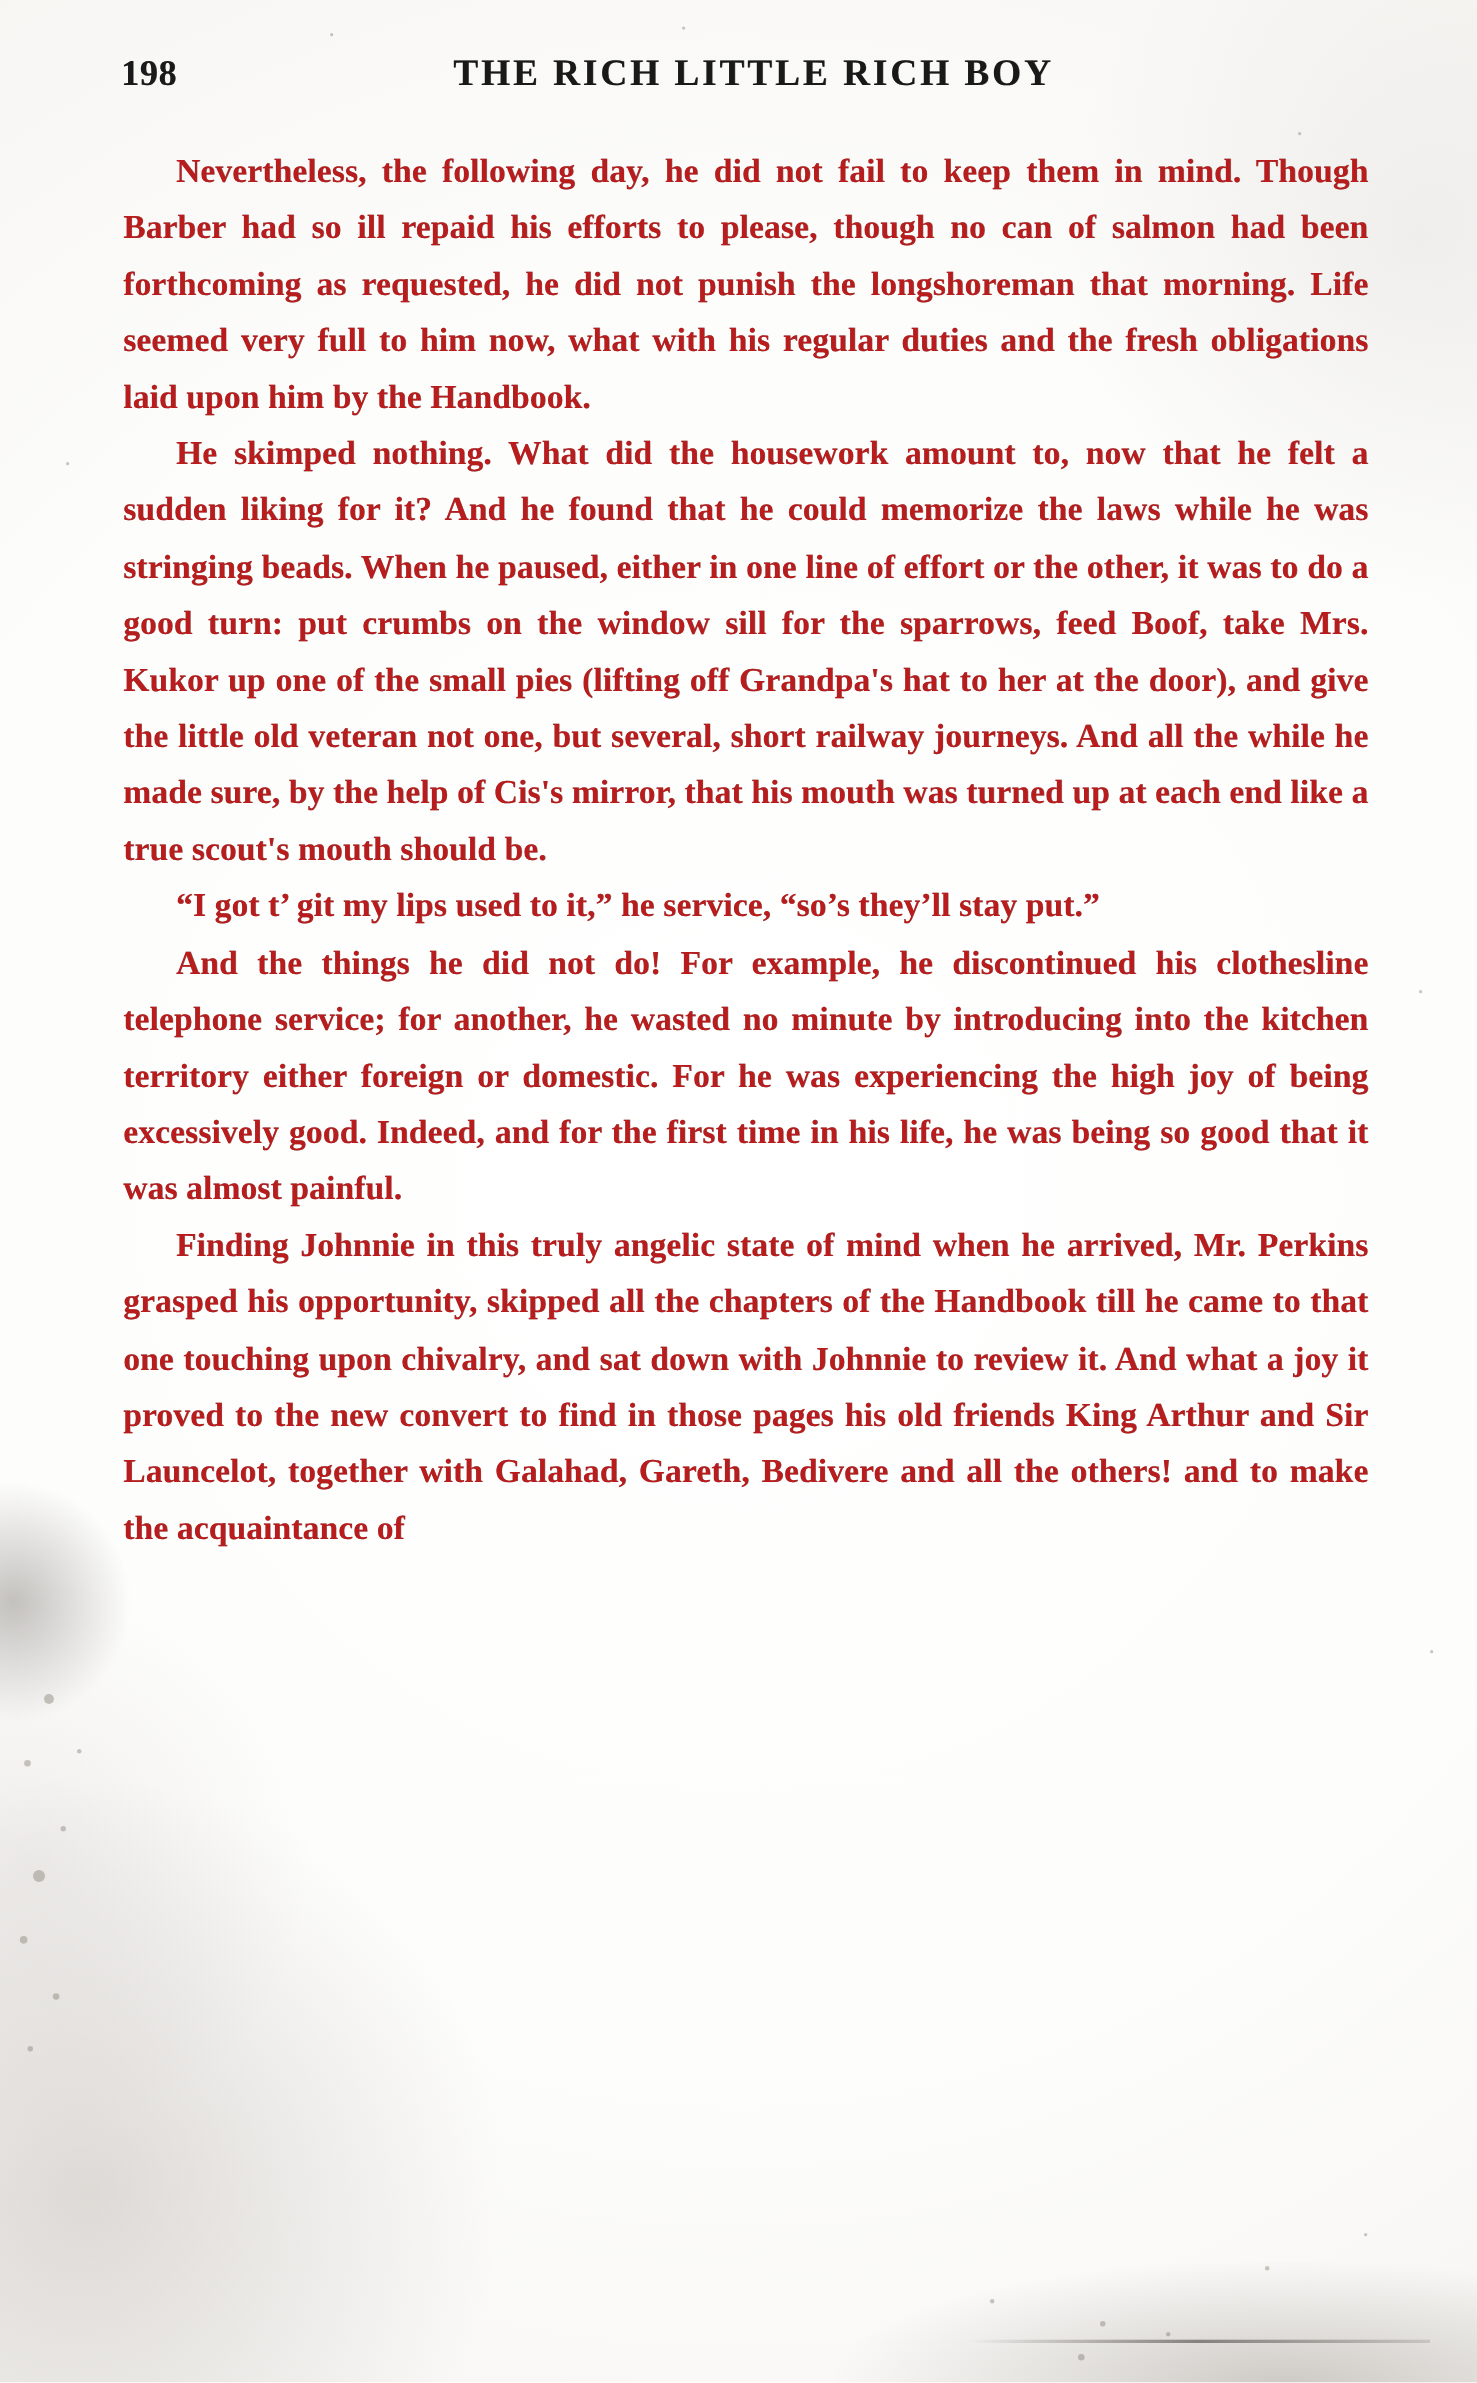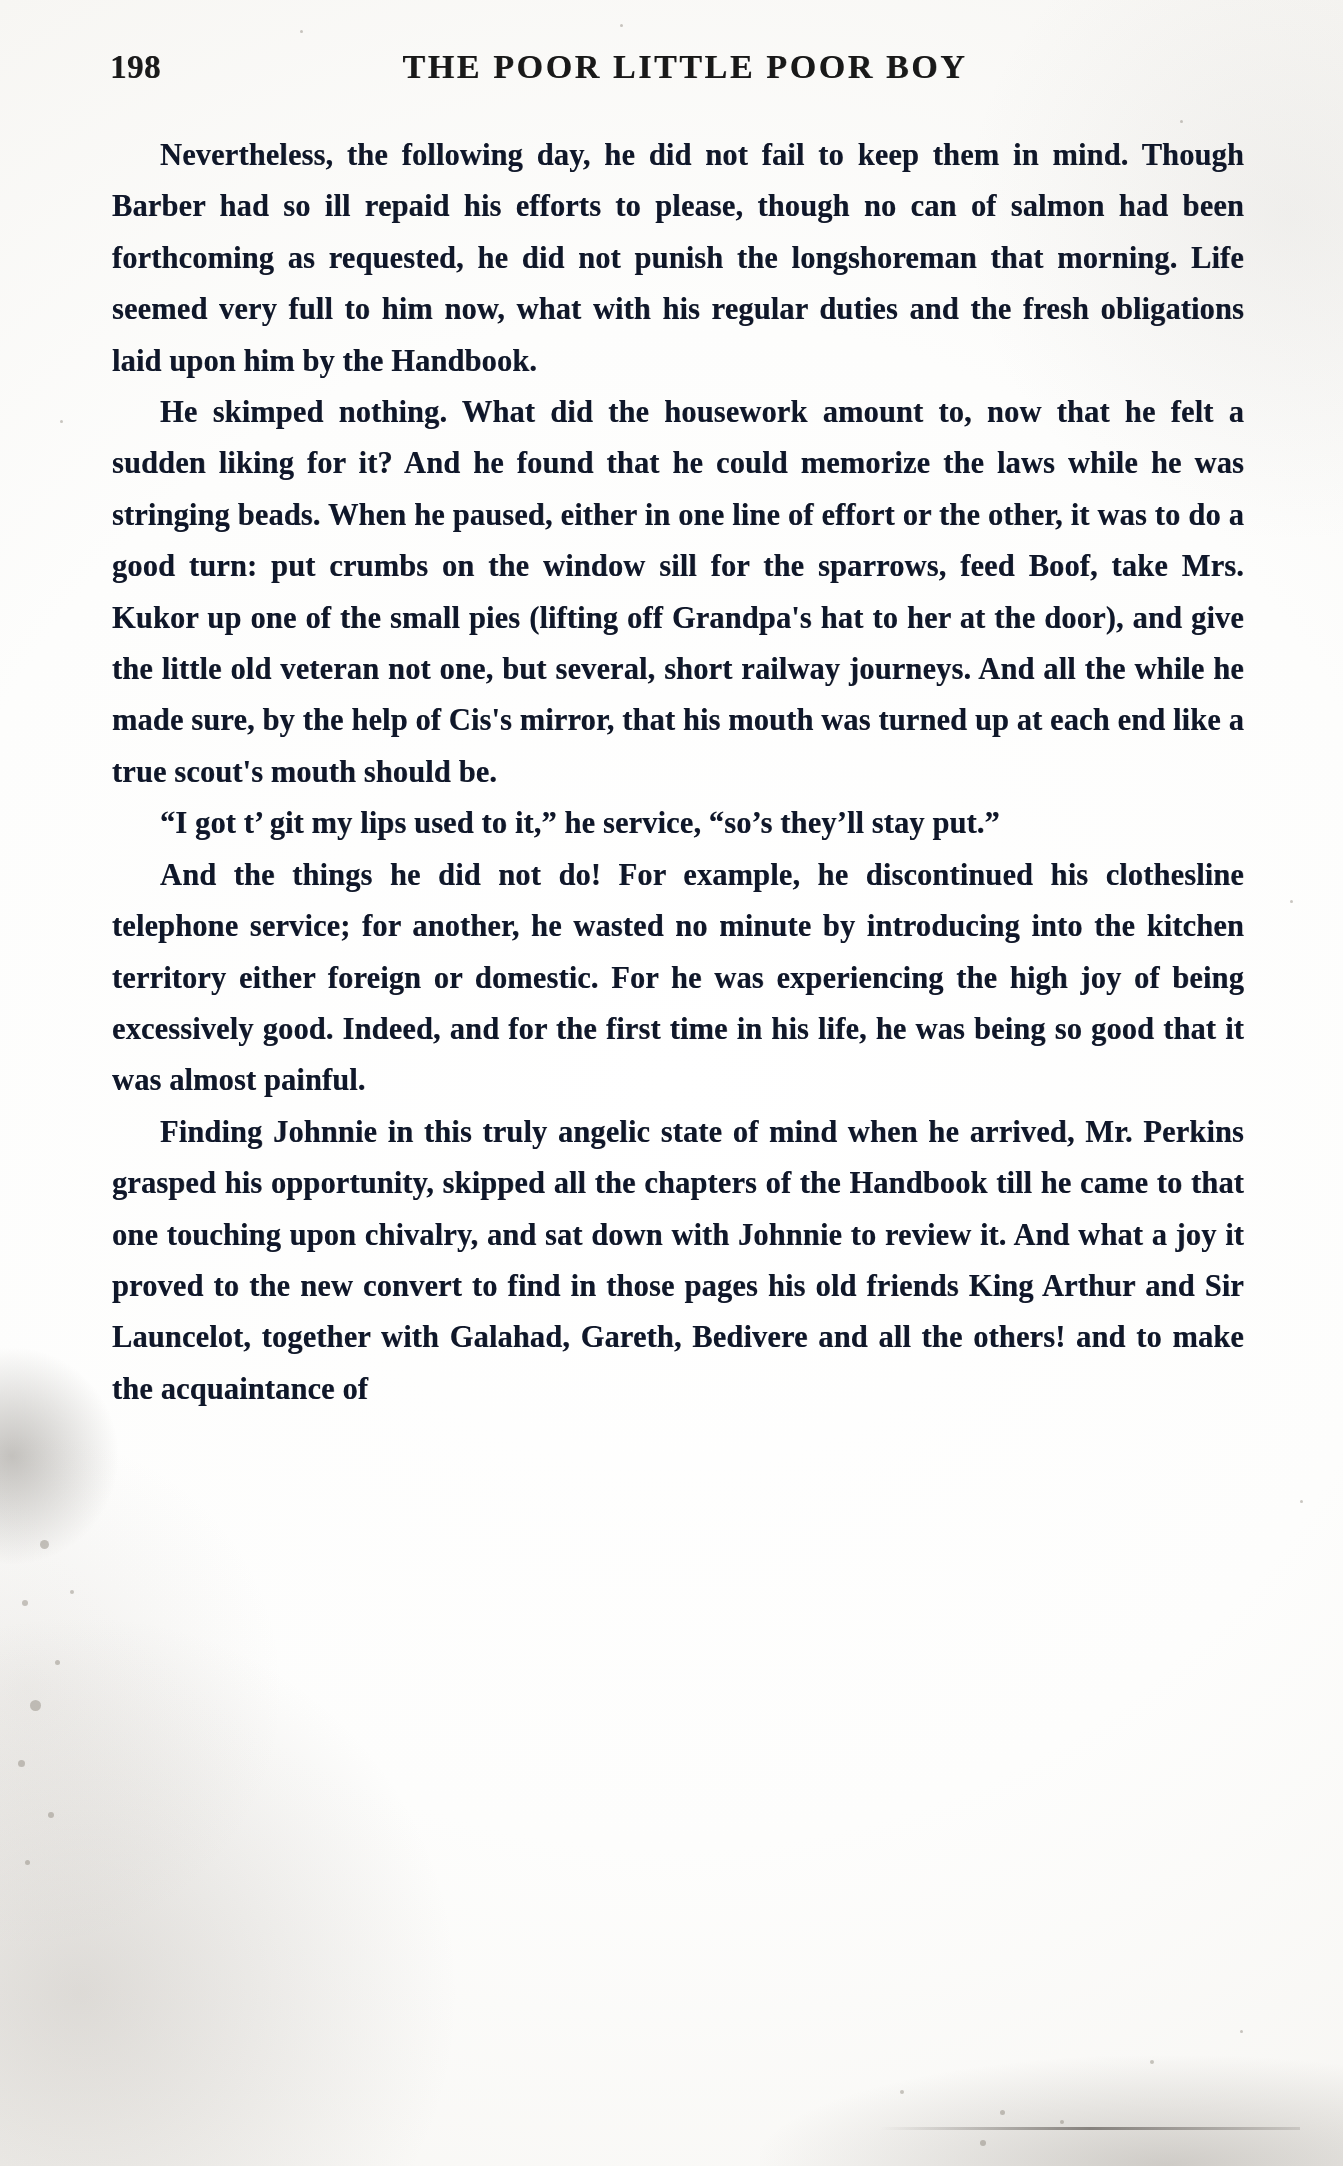--- a/index.html
+++ b/index.html
@@ -77,21 +77,21 @@
     top: 130px;
     width: 1132px;
   }
 
   p.para {
     margin: 0;
     font-size: 30.5px;
     line-height: 51.4px;
     text-align: justify;
     text-indent: 48px;
-    color: #0f172a;
+    color: #b91c1c;
     font-weight: 600;
     letter-spacing: 0.1px;
     -webkit-font-smoothing: none;
     text-shadow: 0.35px 0 0 rgba(10,10,10,0.45);
   }
   p.para:last-child { text-align: justify; }
 
   
   .scan-line {
     position: absolute;
@@ -143,21 +143,21 @@
     <div class="speckle" style="left: 980px; top: 2140px; width: 6px; height: 6px;"></div>
     <div class="speckle" style="left: 1060px; top: 2120px; width: 4px; height: 4px;"></div>
   </div>
 <div class="corner-smudge"></div>
 <div class="bottom-smudge"></div>
 
 <div class="content">
 
   <div class="header">
     <span class="folio">198</span>
-    <span class="running-head">THE POOR LITTLE POOR BOY</span>
+    <span class="running-head">THE RICH LITTLE RICH BOY</span>
   </div>
 
   <div class="body-text">
     <p class="para">Nevertheless, the following day, he did not fail to keep them in mind. Though Barber had so ill repaid his efforts to please, though no can of salmon had been forthcoming as requested, he did not punish the longshoreman that morning. Life seemed very full to him now, what with his regular duties and the fresh obligations laid upon him by the Handbook.</p>
     <p class="para">He skimped nothing. What did the housework amount to, now that he felt a sudden liking for it? And he found that he could memorize the laws while he was stringing beads. When he paused, either in one line of effort or the other, it was to do a good turn: put crumbs on the window sill for the sparrows, feed Boof, take Mrs. Kukor up one of the small pies (lifting off Grandpa's hat to her at the door), and give the little old veteran not one, but several, short railway journeys. And all the while he made sure, by the help of Cis's mirror, that his mouth was turned up at each end like a true scout's mouth should be.</p>
     <p class="para">“I got t’ git my lips used to it,” he service, “so’s they’ll stay put.”</p>
     <p class="para">And the things he did not do! For example, he discontinued his clothesline telephone service; for another, he wasted no minute by introducing into the kitchen territory either foreign or domestic. For he was experiencing the high joy of being excessively good. Indeed, and for the first time in his life, he was being so good that it was almost painful.</p>
     <p class="para">Finding Johnnie in this truly angelic state of mind when he arrived, Mr. Perkins grasped his opportunity, skipped all the chapters of the Handbook till he came to that one touching upon chivalry, and sat down with Johnnie to review it. And what a joy it proved to the new convert to find in those pages his old friends King Arthur and Sir Launcelot, together with Galahad, Gareth, Bedivere and all the others! and to make the acquaintance of</p>
   </div>
 

